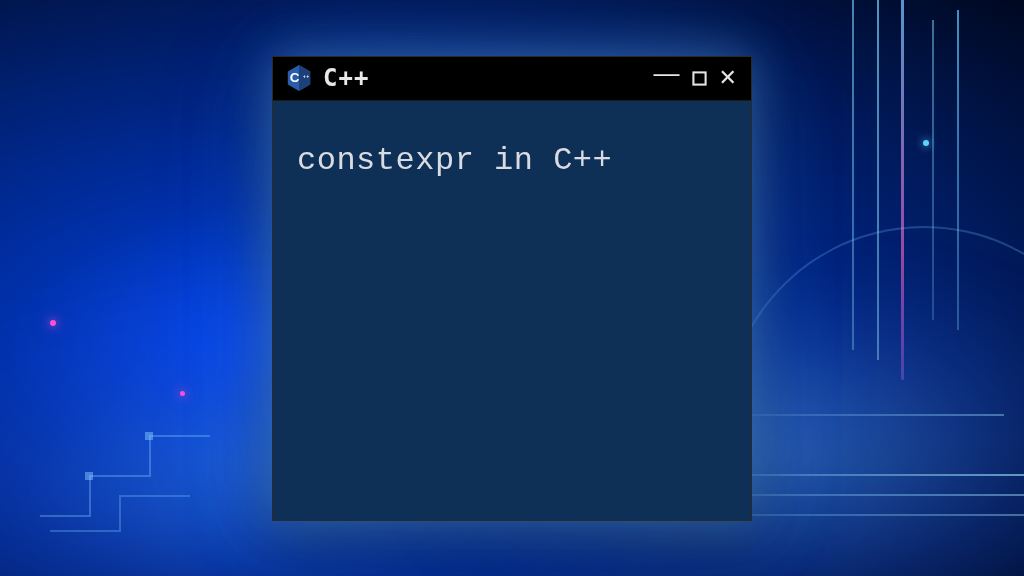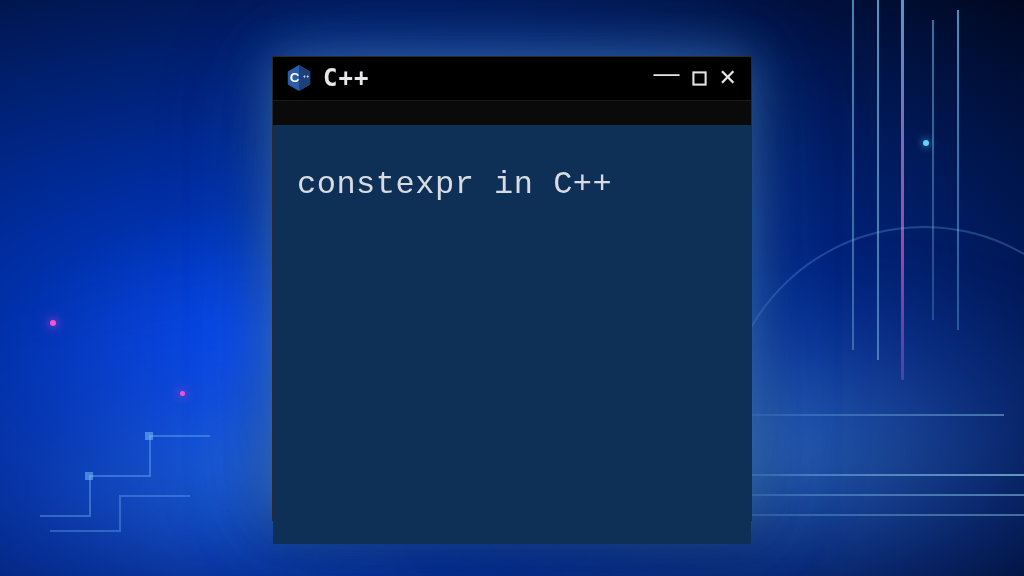--- a/index.html
+++ b/index.html
@@ -158,21 +158,20 @@
     
     .terminal-body {
       background: #0e2f56;
       height: calc(100% - 44px);
       padding: 38px 24px;
       color: #d8dce2;
       font-family: 'Consolas', 'Courier New', monospace;
       font-size: 32px;
       line-height: 1.35;
       letter-spacing: 0.5px;
-      margin-top: 24px;
     }
     
     .terminal-content {
       white-space: pre-wrap;
       word-break: break-word;
     }
   </style>
 </head>
 <body>
 

